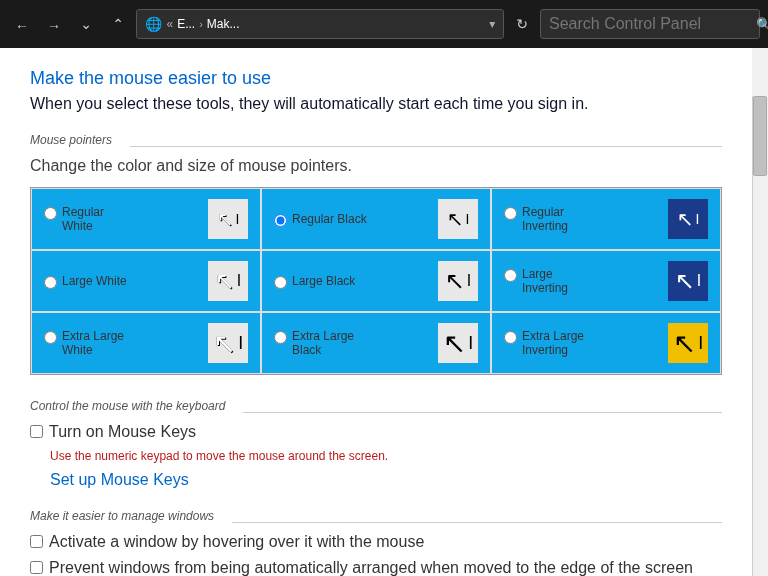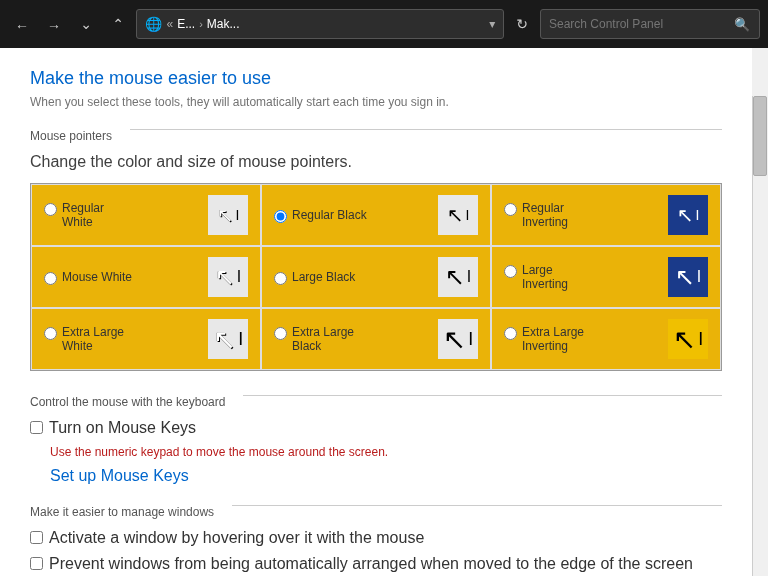--- a/index.html
+++ b/index.html
@@ -67,21 +67,21 @@
       height: 30px;
       display: flex;
       align-items: center;
       padding: 0 8px;
       width: 220px;
     }
     .search-input {
       background: none;
       border: none;
       color: #aaa;
-      font-size: 12px;
+      font-size: 16px;
       outline: none;
       flex: 1;
     }
     .search-icon { color: #aaa; font-size: 13px; }
 
     
     .scrollbar-track {
       position: absolute;
       right: 0;
       top: 48px;
@@ -110,31 +110,32 @@
       padding: 20px 30px;
     }
 
     .page-title {
       color: #0066cc;
       font-size: 18px;
       font-weight: 400;
       margin-bottom: 6px;
     }
     .page-subtitle {
-      color: #737373;
-      font-size: 12px;
+      color: #0f172a;
+      font-size: 16px;
       margin-bottom: 20px;
     }
 
     
     .section-header {
       display: flex;
-      align-items: flex-start;
+      align-items: flex-end;
       margin-bottom: 10px;
       gap: 18px;
+      font-style: italic;
     }
     .section-title {
       color: #555;
       font-size: 12px;
       white-space: nowrap;
     }
     .section-line {
       flex: 1;
       height: 1px;
       background: #ccc;
@@ -153,21 +154,21 @@
       display: grid;
       grid-template-columns: 1fr 1fr 1fr;
       margin-bottom: 24px;
     }
     .pointer-cell {
       border: 1px solid #ddd;
       padding: 10px 12px;
       display: flex;
       align-items: center;
       gap: 8px;
-      background: #eab308;
+      background: #0ea5e9;
     }
     .pointer-cell:nth-child(odd) { }
     .radio-label {
       display: flex;
       align-items: flex-start;
       gap: 5px;
       font-size: 12px;
       color: #333;
       cursor: pointer;
     }
@@ -285,21 +286,21 @@
           </label>
           <div class="pointer-preview dark-bg">
             <span style="font-size:20px; color:#fff;">↖</span>
             <span style="font-size:14px; color:#fff; margin-left:2px;">I</span>
           </div>
         </div>
 
         <div class="pointer-cell">
           <label class="radio-label">
             <input type="radio" name="pointer" class="radio-input" style="">
-            <span>Mouse White</span>
+            <span>Large White</span>
           </label>
           <div class="pointer-preview">
             <span style="font-size:24px; color:#fff; text-shadow:1px 1px 0 #000, -0.5px -0.5px 0 #888;">↖</span>
             <span style="font-size:16px; color:#000; margin-left:2px;">I</span>
           </div>
         </div>
 
         <div class="pointer-cell">
           <label class="radio-label">
             <input type="radio" name="pointer" class="radio-input" style="">

